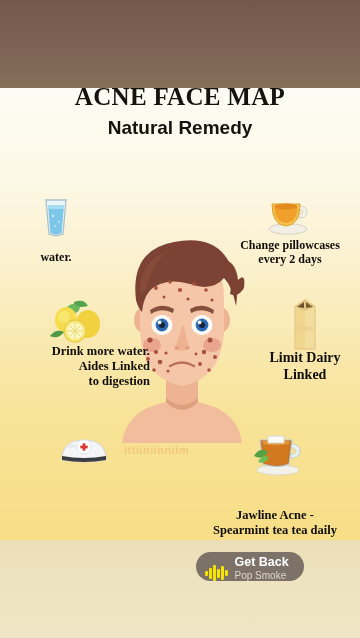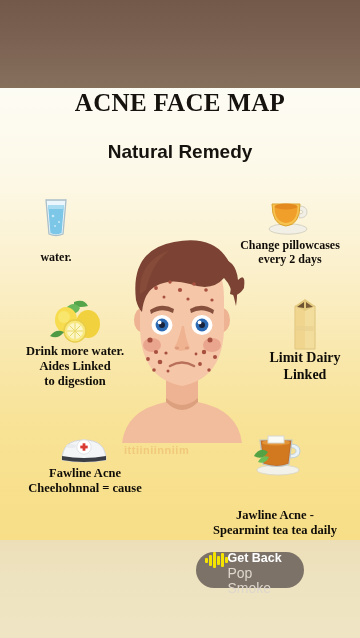--- a/index.html
+++ b/index.html
@@ -18,29 +18,29 @@
   .poster{
     position:absolute;left:0;top:88px;width:360px;height:452px;
     background:linear-gradient(180deg,#fdfcf4 0%,#fdf9e9 18%,#fbf1cf 38%,#f9e8ae 58%,#f8e294 76%,#f7de87 100%);
   }
   .bottom-band{
     position:absolute;left:0;top:540px;width:360px;height:98px;
     background:linear-gradient(180deg,#ecdfb8 0%,#eee3c0 40%,#efe5c4 100%);
   }
 
   
-  .title-wrap{position:absolute;left:0;top:89px;width:360px;text-align:center;}
+  .title-wrap{position:absolute;left:0;top:83px;width:360px;text-align:center;}
   .title-1,.title-2{
     font-family:"Liberation Serif",serif;font-weight:bold;
     color:#16130f;letter-spacing:.3px;line-height:1.12;
   }
   .title-1{font-size:25px;}
   .title-2{font-size:25px;}
   .subtitle{
-    margin-top:24px;font-family:"Liberation Sans",sans-serif;font-weight:bold;
+    margin-top:6px;font-family:"Liberation Sans",sans-serif;font-weight:bold;
     font-size:19px;color:#16130f;
   }
 
   
   .cap{
     position:absolute;font-family:"Liberation Serif",serif;font-weight:bold;
     color:#100d08;line-height:1.18;text-align:center;font-size:11.5px;
   }
 
   
@@ -52,29 +52,29 @@
   
   .watermark{
     position:absolute;left:124px;top:444px;width:122px;height:20px;
     font-family:"Liberation Sans",sans-serif;font-weight:bold;font-size:11px;
     color:rgba(226,146,72,.30);letter-spacing:.5px;white-space:nowrap;overflow:hidden;
     filter:blur(.7px);
   }
 
   
   .music-pill{
-    position:absolute;left:196px;top:552px;width:108px;height:36px;
-    background:#7c7268;border-radius:20px;display:flex;align-items:flex-start;
-    padding:0 9px;box-sizing:border-box;gap:0;
+    position:absolute;left:196px;top:552px;width:108px;height:29px;
+    background:#7c7268;border-radius:20px;display:flex;align-items:flex-end;
+    padding:0 9px;box-sizing:border-box;gap:7px;
   }
   .wave{display:flex;align-items:center;gap:1.5px;height:16px;}
   .wave i{display:block;width:2.5px;background:#f5e400;border-radius:1px;}
   .music-txt{display:flex;flex-direction:column;line-height:1.05;}
   .m-title{color:#ffffff;font-weight:bold;font-size:12.5px;}
-  .m-artist{color:#ded7cd;font-size:14px;margin-top:1px;}
+  .m-artist{color:#ded7cd;font-size:10px;margin-top:1px;}
 </style>
 </head>
 <body>
 
 <div class="canvas">
 
   <div class="top-band"></div>
   <div class="poster"></div>
   <div class="bottom-band"></div>
 
@@ -186,21 +186,21 @@
       <circle cx="31" cy="33" r="8" fill="#fdf6c6"></circle>
       <g stroke="#e9d86a" stroke-width="1">
         <line x1="31" y1="25" x2="31" y2="41"></line>
         <line x1="23" y1="33" x2="39" y2="33"></line>
         <line x1="25.5" y1="27.5" x2="36.5" y2="38.5"></line>
         <line x1="36.5" y1="27.5" x2="25.5" y2="38.5"></line>
       </g>
       <path d="M6 38 Q12 30 20 34 Q14 42 6 38 Z" fill="#4f9a45"></path>
     </svg>
   </div>
-  <div class="cap" style="left:0px;top:344px;width:150px;font-size:12.5px;">
+  <div class="cap" style="left:0px;top:344px;width:150px;font-size:12.5px;text-align:right;">
     <div>Drink more water.</div>
     <div>Aides Linked</div>
     <div>to digestion</div>
   </div>
 
   <div class="ico" style="left:288px;top:296px;">
     <svg width="34" height="56" viewBox="0 0 34 56">
       <path d="M7 10 L27 10 L27 53 L7 53 Z" fill="#f3dd9d" stroke="#ddc37c" stroke-width="1"></path>
       <path d="M7 10 L17 3 L27 10 L17 15 Z" fill="#e3c97f"></path>
       <path d="M7 10 L17 15 L17 53 L7 53 Z" fill="#eccd83" opacity=".55"></path>
@@ -218,24 +218,20 @@
 
   <div class="ico" style="left:58px;top:434px;">
     <svg width="52" height="30" viewBox="0 0 52 30">
       <path d="M4 26 Q4 6 26 6 Q48 6 48 26 Q26 30 4 26 Z" fill="#f4f5f7" stroke="#d3d6dc" stroke-width="1"></path>
       <path d="M4 22 Q26 26 48 22 L48 26 Q26 30 4 26 Z" fill="#3a3d44"></path>
       <circle cx="26" cy="13" r="7.2" fill="#ffffff" stroke="#e2e4e8" stroke-width="1"></circle>
       <rect x="22.3" y="11.6" width="7.4" height="2.8" fill="#d93a33"></rect>
       <rect x="24.6" y="9.3" width="2.8" height="7.4" fill="#d93a33"></rect>
       <ellipse cx="13" cy="12" rx="5" ry="2" fill="#e6e8ec" opacity=".8"></ellipse>
     </svg>
-  </div>
-  <div class="cap" style="left:2px;top:466px;width:166px;font-size:12.5px;">
-    <div>Fawline Acne</div>
-    <div>Cheehohnnal = cause</div>
   </div>
 
   <div class="ico" style="left:252px;top:432px;">
     <svg width="54" height="44" viewBox="0 0 54 44">
       <ellipse cx="26" cy="38" rx="21" ry="5" fill="#f3f2ea" stroke="#dcd9c9" stroke-width="1"></ellipse>
       <path d="M38 12 Q48 12 48 19 Q48 26 38 26 L38 22.5 Q44 22.5 44 19 Q44 15.5 38 15.5 Z" fill="#e9f2f4" stroke="#c3cfd4" stroke-width="1"></path>
       <path d="M8 8 L40 8 L37 32 Q26 37 11 32 Z" fill="#c0651d" opacity=".92" stroke="#b8c6cb" stroke-width="1.2"></path>
       <path d="M10 10.5 L38 10.5 L35.5 31 Q26 35 12.5 31 Z" fill="#d2791f"></path>
       <ellipse cx="24" cy="10.5" rx="14" ry="3" fill="#e29436"></ellipse>
       <rect x="16" y="4" width="16" height="7" fill="#fbfbf6" stroke="#d8d8cf" stroke-width="1"></rect>

